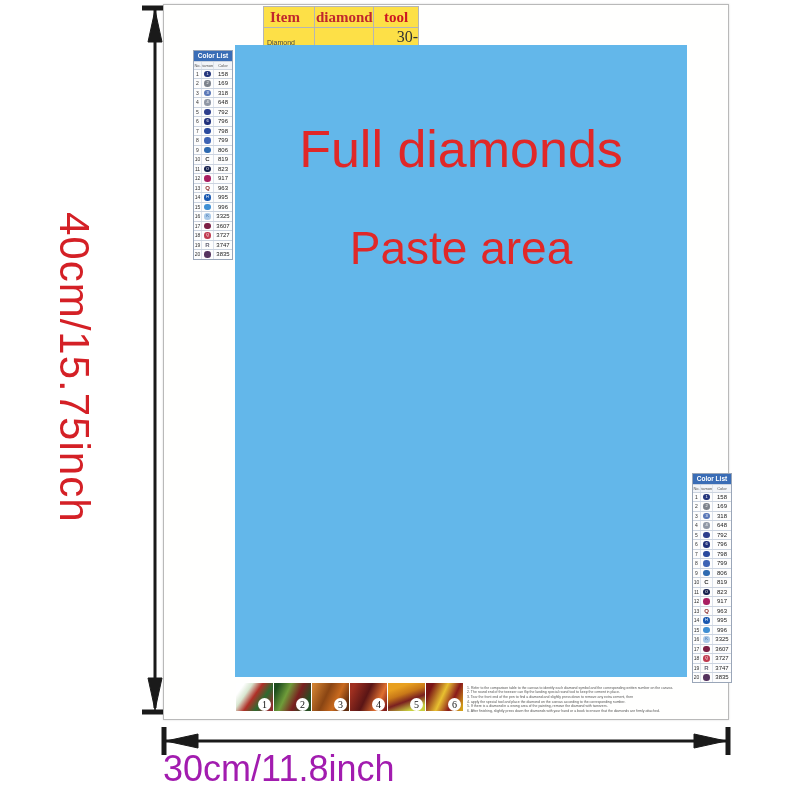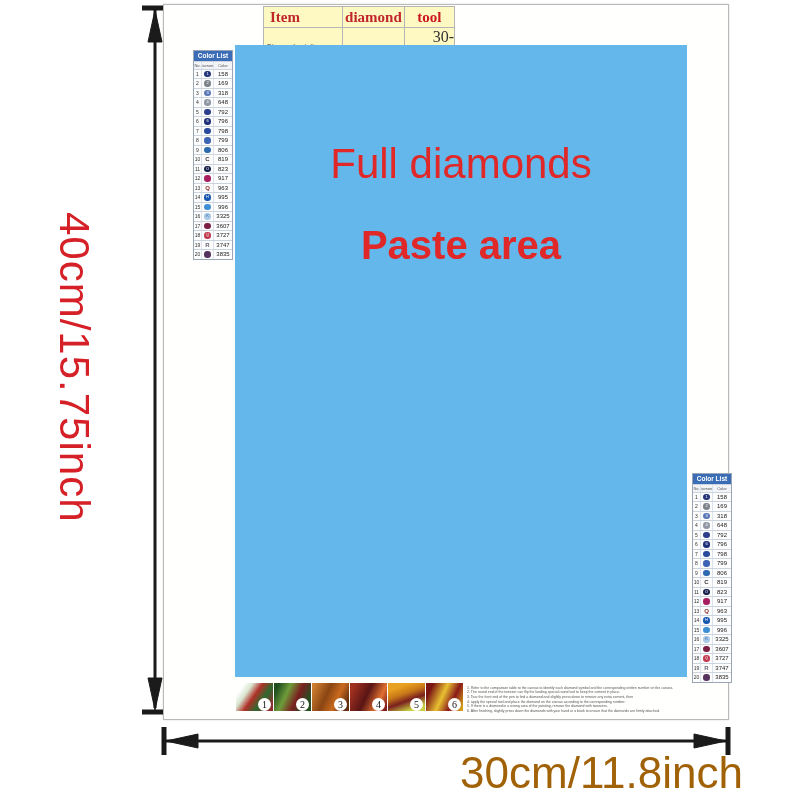--- a/index.html
+++ b/index.html
@@ -2,40 +2,40 @@
 <html><head>
 <meta charset="utf-8">
 <style>
   html,body{margin:0;padding:0;}
   body{width:800px;height:800px;background:#ffffff;font-family:"Liberation Sans",sans-serif;position:relative;overflow:hidden;}
   .stage{position:absolute;left:0;top:0;width:800px;height:800px;}
   .arrows{position:absolute;left:0;top:0;pointer-events:none;}
 
   
   .vlabel{position:absolute;left:50px;top:212px;writing-mode:vertical-rl;font-size:42px;letter-spacing:1px;color:#d42026;}
-  .hlabel{position:absolute;left:163px;top:748px;width:580px;text-align:right;font-size:44px;color:#a16207;}
+  .hlabel{position:absolute;left:163px;top:748px;width:580px;text-align:left;font-size:36px;color:#a21caf;}
 
   
   .paper{position:absolute;left:163px;top:4px;width:566px;height:716px;background:#fffffe;border:1px solid #b9b9b9;box-sizing:border-box;box-shadow:0 0 2px rgba(0,0,0,.15);}
 
   
-  .item-table{position:absolute;left:263px;top:6px;width:192px;height:36px;border-collapse:collapse;background:#fef9c3;}
+  .item-table{position:absolute;left:263px;top:6px;width:156px;height:36px;border-collapse:collapse;background:#fde047;}
   .item-table th,.item-table td{border:1px solid #b5b5b5;padding:0;margin:0;}
   .item-table th{color:#c0272d;font-family:"Liberation Serif",serif;font-weight:bold;font-size:15px;height:20px;}
   .item-table th.h0{text-align:left;padding-left:6px;width:80px;}
   .item-table th.h1{width:61px;font-weight:600;}
   .item-table th.h2{width:51px;color:#cc1622;}
   .item-table td{font-size:7px;color:#444;height:14px;}
   .item-table td.d0{padding-left:3px;}
   .item-table td.d2{font-size:16px;color:#333;text-align:right;font-family:Liberation Serif, serif;}
 
   
   .paste{position:absolute;left:235px;top:45px;width:452px;height:632px;background:#63b7ea;display:flex;flex-direction:column;align-items:center;}
-  .paste .t1{margin-top:98px;font-size:42px;line-height:1;color:#e02828;white-space:nowrap;}
-  .paste .t2{margin-top:40px;font-size:40px;line-height:1;color:#e02828;white-space:nowrap;font-weight:bold;}
+  .paste .t1{margin-top:78px;font-size:52px;line-height:1;color:#e02828;white-space:nowrap;}
+  .paste .t2{margin-top:50px;font-size:46px;line-height:1;color:#e02828;white-space:nowrap;}
 
   
   .color-list{position:absolute;width:40px;background:#fdfdfd;border:1px solid #9aa6b8;box-sizing:border-box;}
   .color-list.left{left:193px;top:50px;}
   .color-list.right{left:692px;top:473px;}
   .cl-title{height:10px;background:#3a6db6;color:#fff;font-size:6.5px;font-weight:bold;text-align:center;line-height:10px;}
   .cl-row{display:flex;align-items:center;height:9.5px;box-sizing:border-box;border-top:1px solid #ccd4e0;}
   .cl-row.cl-head{height:7.5px;background:#f2f4f8;}
   .cl-head span{font-size:4px;color:#555;overflow:hidden;white-space:nowrap;}
   .c0{width:8px;font-size:5px;color:#333;text-align:center;border-right:1px solid #dde3ec;height:100%;display:flex;align-items:center;justify-content:center;box-sizing:border-box;}

